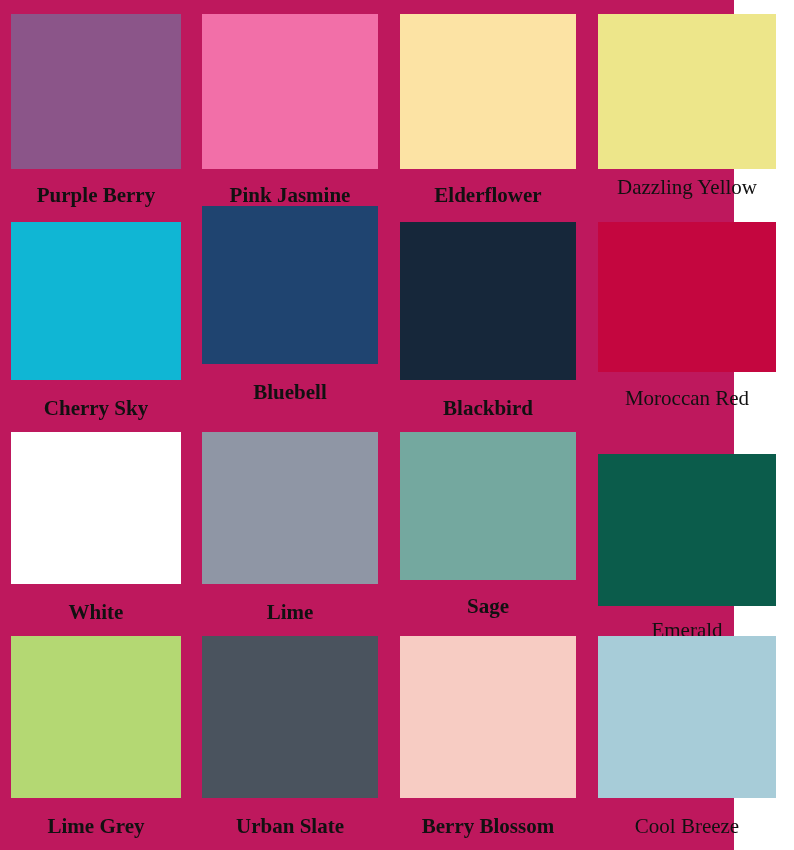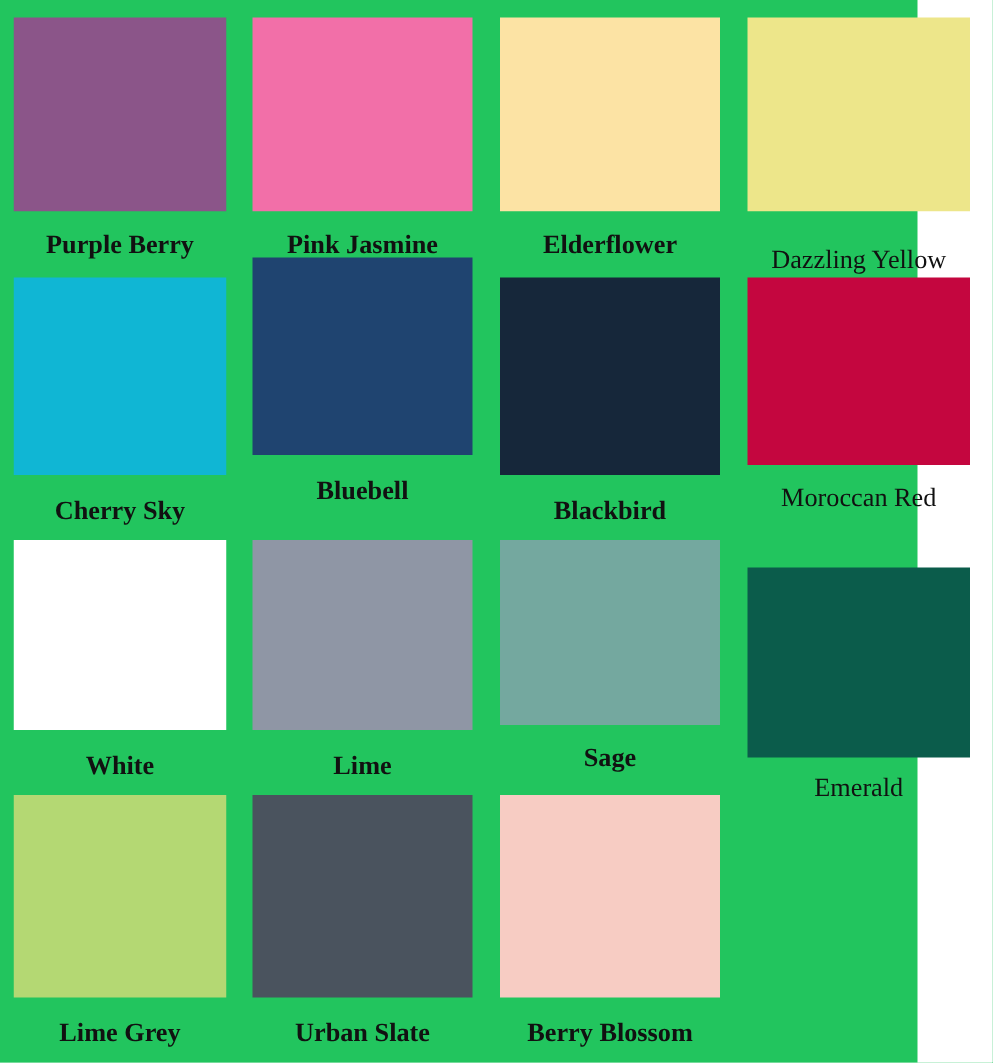--- a/index.html
+++ b/index.html
@@ -13,21 +13,21 @@
     height: 850px;
     overflow: hidden;
     font-family: "Liberation Serif", "DejaVu Serif", serif;
     -webkit-font-smoothing: antialiased;
   }
 
   #swatch-chart {
     position: relative;
     width: 734px;
     height: 850px;
-    background: #22c55e;
+    background: #be185d;
   }
 
   
   .swatch-cell {
     position: absolute;
     box-sizing: border-box;
   }
 
   .swatch-chip {
     width: 100%;
@@ -72,21 +72,21 @@
     <span class="swatch-label w-bold lbl-lg" style="margin-top:16px;">Pink Jasmine</span>
   </div>
 
   <div class="swatch-cell col-2" style="top:14px;">
     <div class="swatch-chip" style="height: 155px; background-color: rgb(252, 227, 164);"></div>
     <span class="swatch-label w-bold lbl-lg" style="margin-top:16px;">Elderflower</span>
   </div>
 
   <div class="swatch-cell col-3" style="top:14px;">
     <div class="swatch-chip" style="height: 155px; background-color: rgb(237, 230, 138);"></div>
-    <span class="swatch-label w-normal lbl-lg" style="margin-top:28px;">Dazzling Yellow</span>
+    <span class="swatch-label w-normal lbl-lg" style="margin-top:8px;">Dazzling Yellow</span>
   </div>
 
   <div class="swatch-cell col-0" style="top:222px;">
     <div class="swatch-chip" style="height: 158px; background-color: rgb(16, 182, 212);"></div>
     <span class="swatch-label w-bold lbl-lg" style="margin-top:18px;">Cherry Sky</span>
   </div>
 
   <div class="swatch-cell col-1" style="top:206px;">
     <div class="swatch-chip" style="height: 158px; background-color: rgb(31, 68, 112);"></div>
     <span class="swatch-label w-bold lbl-lg" style="margin-top:18px;">Bluebell</span>
@@ -130,14 +130,18 @@
   <div class="swatch-cell col-1" style="top:636px;">
     <div class="swatch-chip" style="height: 162px; background-color: rgb(74, 83, 94);"></div>
     <span class="swatch-label w-bold lbl-lg" style="margin-top:18px;">Urban Slate</span>
   </div>
 
   <div class="swatch-cell col-2" style="top:636px;">
     <div class="swatch-chip" style="height: 162px; background-color: rgb(247, 204, 195);"></div>
     <span class="swatch-label w-bold lbl-lg" style="margin-top:18px;">Berry Blossom</span>
   </div>
 
+  <div class="swatch-cell col-3" style="top:636px;">
+    <div class="swatch-chip" style="height: 162px; background-color: rgb(167, 204, 216);"></div>
+    <span class="swatch-label w-normal lbl-lg" style="margin-top:18px;">Cool Breeze</span>
+  </div>
 
 </div>
 
 </body></html>

